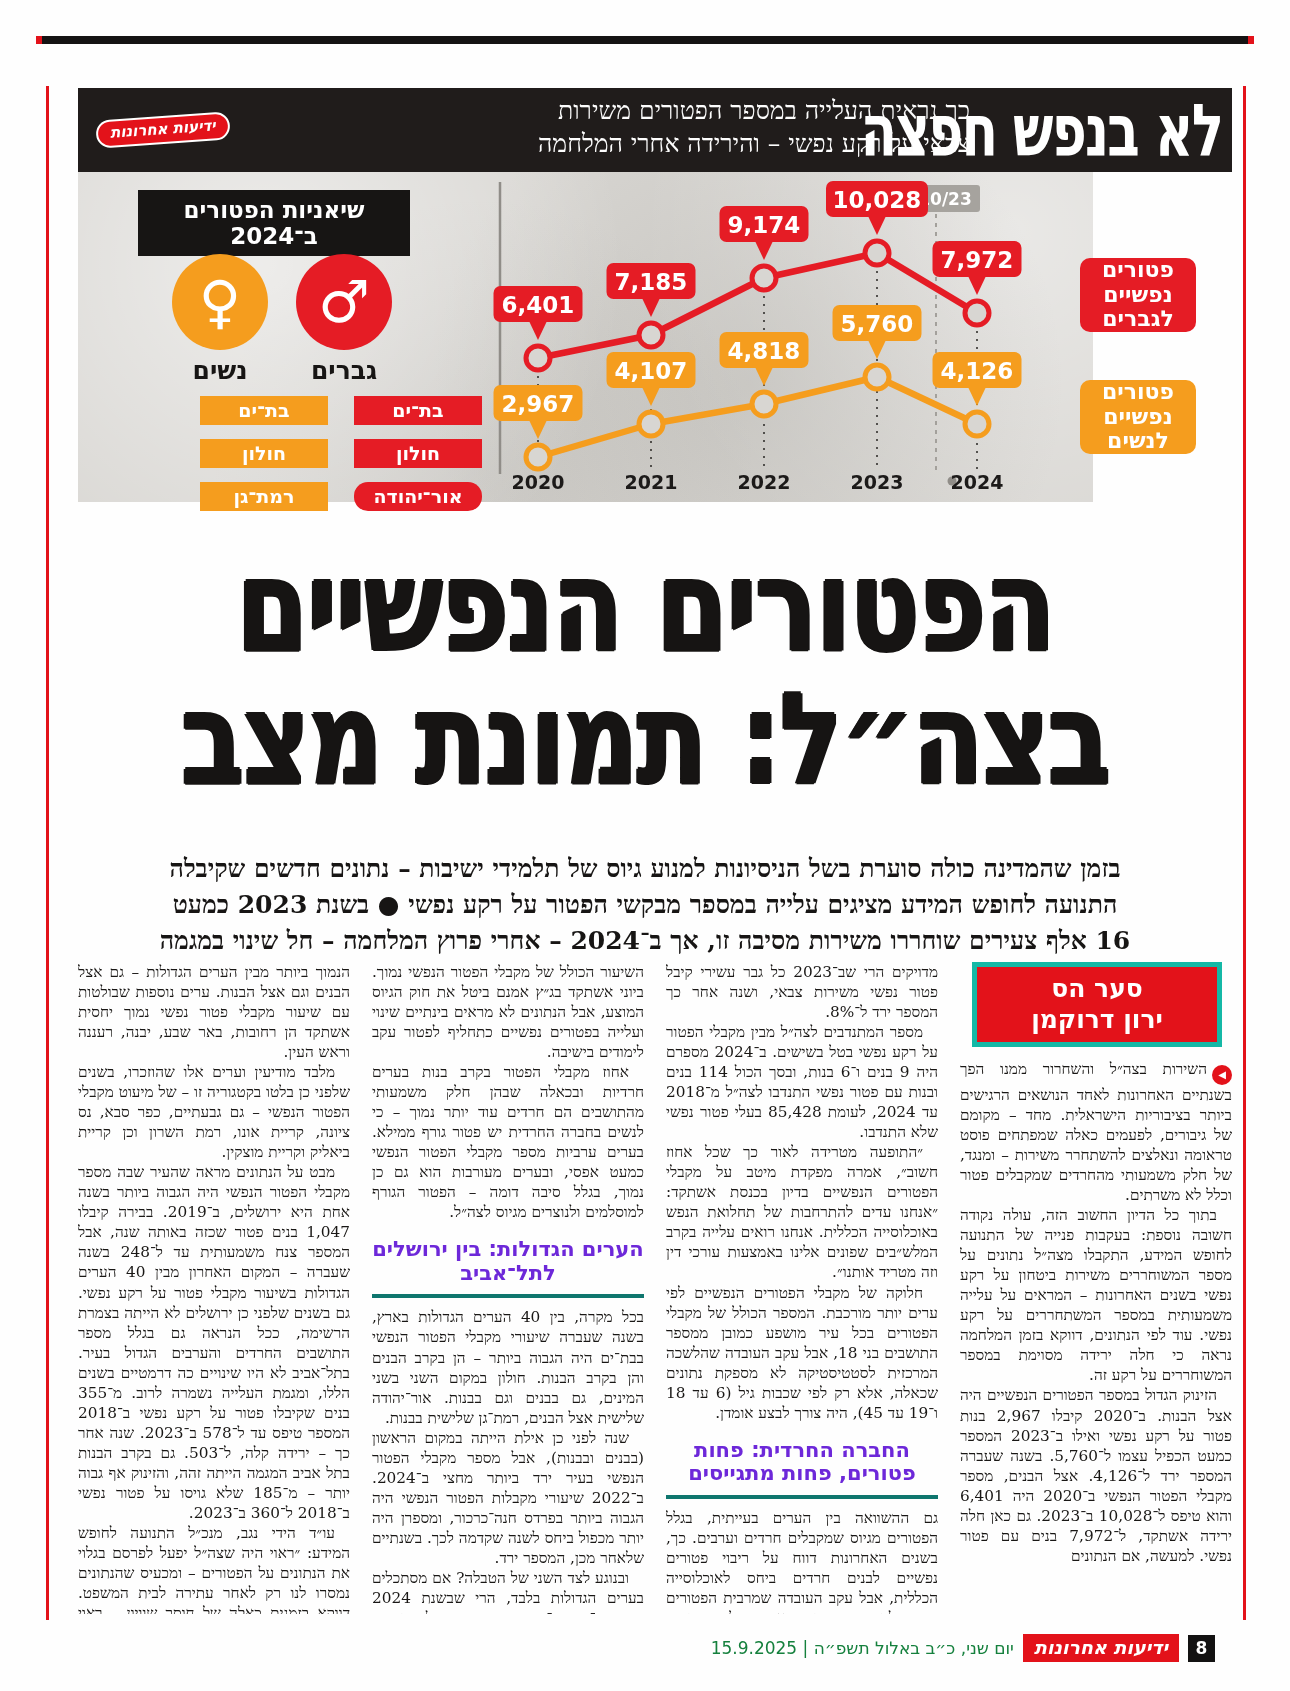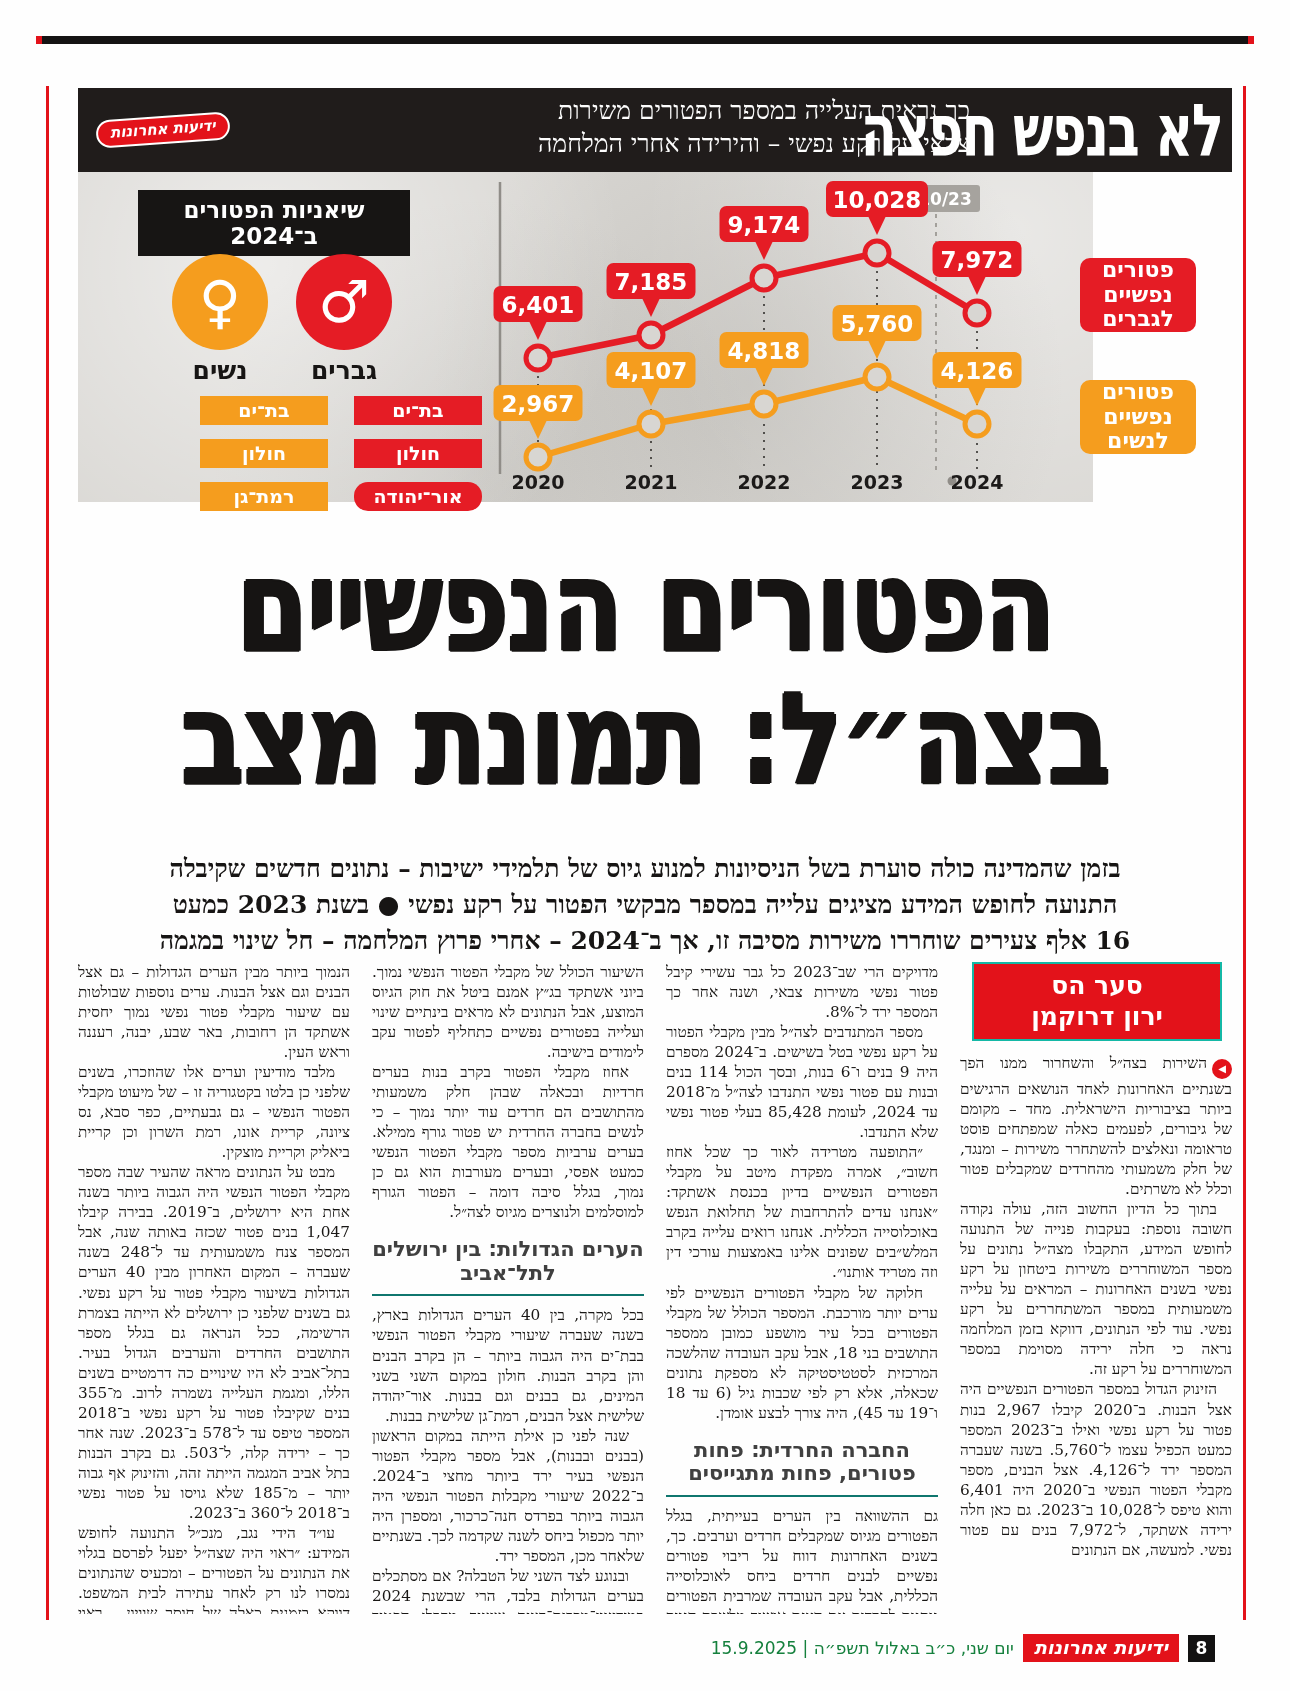--- a/index.html
+++ b/index.html
@@ -53,23 +53,23 @@
       text-shadow:1.6px 0 currentColor,-1.6px 0 currentColor,0 1.2px currentColor,0 -1.2px currentColor;}
   .subhead-block{position:absolute;left:92px;top:851px;width:1106px;text-align:center;
       font-family:"DejaVu Serif",serif;font-weight:bold;font-size:25px;line-height:1.44;color:#171514;}
 
   
   .article{position:absolute;left:78px;top:962px;width:1154px;height:652px;direction:rtl;}
   .col{position:absolute;top:0;width:272px;height:652px;overflow:hidden;}
   .col p{margin:0;text-indent:15px;font-family:"DejaVu Serif",serif;font-size:15.3px;line-height:1.31;
       text-align:justify;color:#191715;}
   .col p.cont{text-indent:0;}
-  .col .subhd{color:#404040;font-family:"DejaVu Sans",sans-serif;font-weight:bold;font-size:21px;
-      line-height:1.12;text-align:center;border-bottom:2px solid #0f766e;padding:10px 0 9px;margin:6px 0 9px;}
-  .byline-box{background:#e3121a;border:2px solid #14b8a6;color:#fff;text-align:center;font-weight:bold;
+  .col .subhd{color:#6d28d9;font-family:"DejaVu Sans",sans-serif;font-weight:bold;font-size:21px;
+      line-height:1.12;text-align:center;border-bottom:4px solid #0f766e;padding:10px 0 9px;margin:6px 0 9px;}
+  .byline-box{background:#e3121a;border:5px solid #14b8a6;color:#fff;text-align:center;font-weight:bold;
       font-size:25px;line-height:1.22;padding:7px 0;margin:0 10px 12px 12px;}
   .bullet{display:inline-block;width:20px;height:20px;border-radius:50%;background:#e3121a;color:#fff;
       font-size:10px;line-height:20px;text-align:center;margin-left:5px;vertical-align:-4px;text-indent:0;}
 
   
   .footer{position:absolute;top:1634px;right:75px;display:flex;align-items:center;gap:9px;direction:rtl;}
   .pagenum{width:27px;height:27px;background:#131212;color:#fff;font-weight:bold;font-size:17px;
       display:flex;align-items:center;justify-content:center;}
   .footer-brand{background:#e3121a;color:#fff;font-weight:bold;font-style:italic;font-size:19px;padding:2px 11px 4px;}
   .footer-date{font-size:17px;color:#15803d;}

